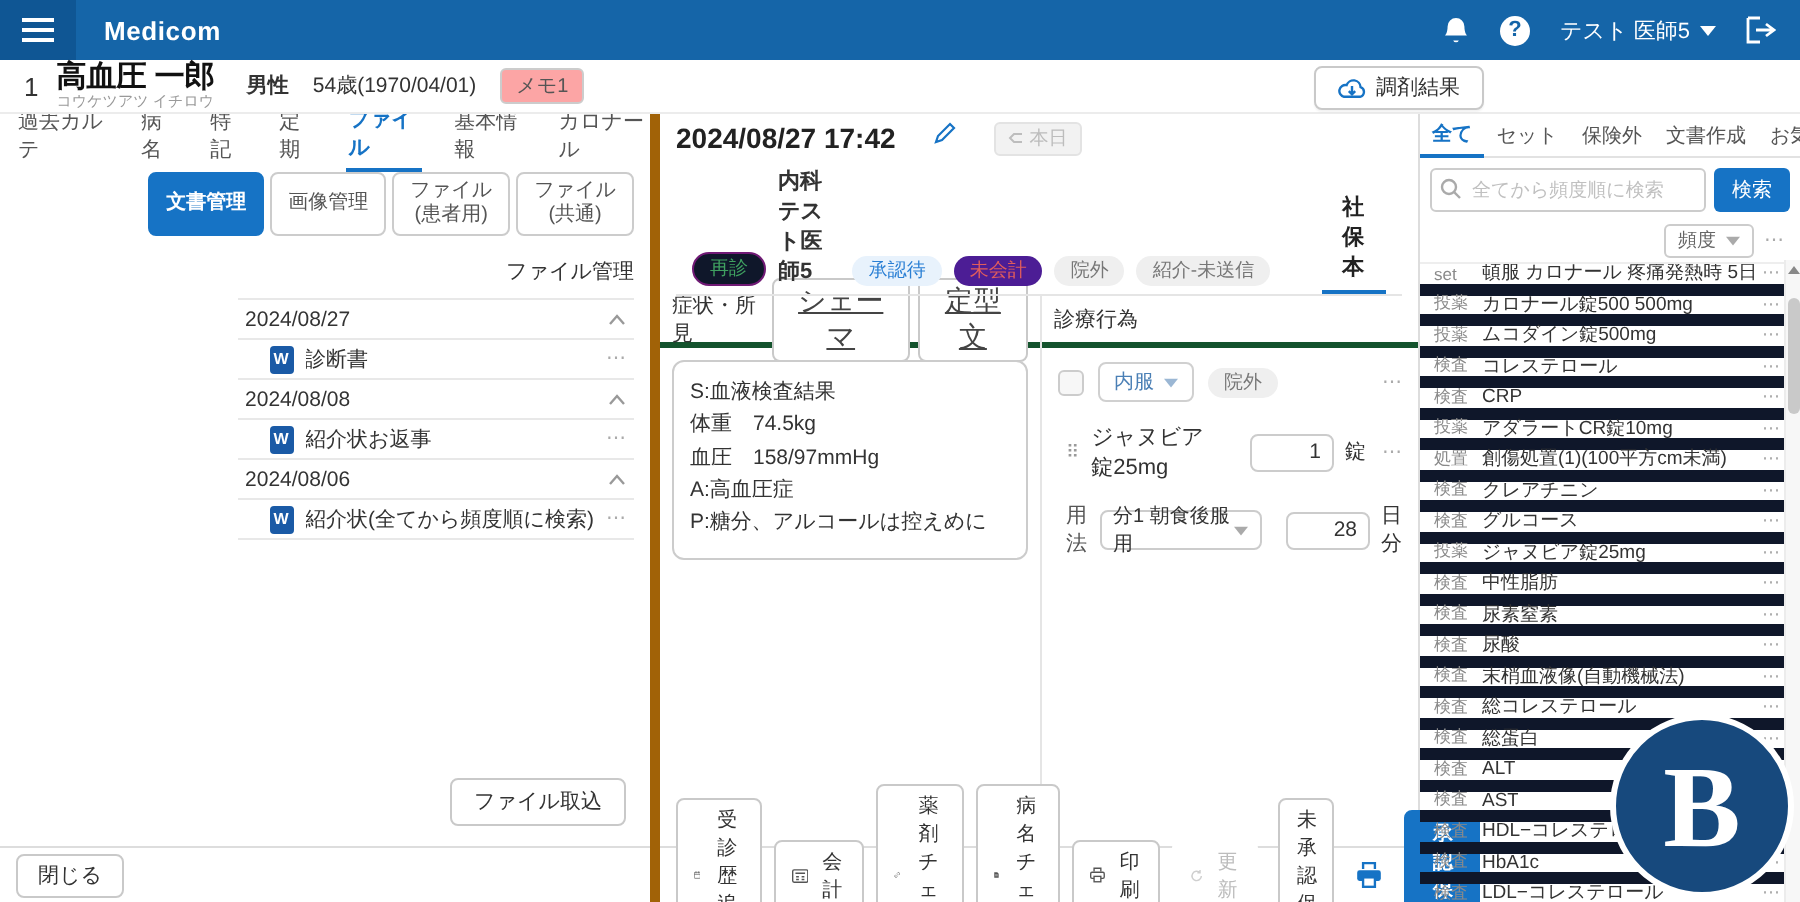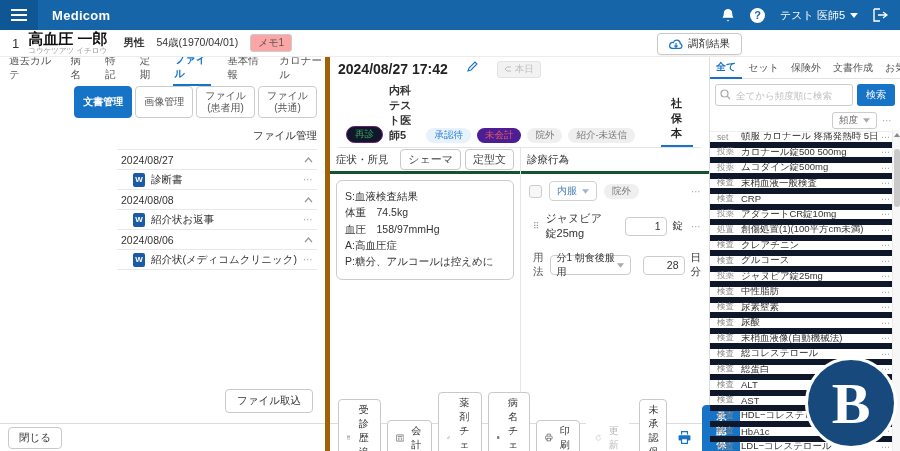--- a/index.html
+++ b/index.html
@@ -67,21 +67,21 @@
   .pill.blue { background:#e8f2fc; color:#2a7fd4; margin-bottom:4px; }
   .pill.red  { background:#4c1d95; color:#e05c5c; margin-bottom:4px; }
   .pill.gray { background:#efefef; color:#777; margin-bottom:4px; }
   .ins-tab { margin-left:20px; font-size:11px; font-weight:bold; color:#222; padding:0 10px 4px 10px; border-bottom:2px solid #1673c5; cursor:pointer; }
   .setreg-btn { margin-left:auto; margin-bottom:4px; border:1px solid #c9c9c9; border-radius:4px; background:#fff; font-size:10px; color:#444; padding:3px 10px; cursor:pointer; }
   .mid-columns { flex:1; display:flex; min-height:0; }
   .soap-col { width:190px; display:flex; flex-direction:column; }
   .rx-col { flex:1; border-left:1px solid #e5e5e5; display:flex; flex-direction:column; min-width:0; }
   .colhead { height:26px; display:flex; align-items:center; padding:0 6px; border-bottom:3px solid #14532d; }
   .colhead .title { font-size:10.5px; color:#333; }
-  .minibtn { border:1px solid #c9c9c9; border-radius:4px; background:#fff; font-size:11px; color:#444; padding:2px 7px; cursor:pointer; }
+  .minibtn { border:1px solid #c9c9c9; border-radius:4px; background:#fff; font-size:14px; color:#444; padding:2px 7px; cursor:pointer;text-decoration:underline; }
   .soap-box { margin:6px; border:1px solid #ccc; border-radius:6px; padding:7px 8px; font-size:10.5px; line-height:1.55; color:#333; white-space:pre-line; height:100px; }
   .rx-body { padding:7px 8px; }
   .rx-row1 { display:flex; align-items:center; gap:7px; }
   .cbx { width:13px; height:13px; border:1px solid #ccc; border-radius:3px; background:#f7f7f7; cursor:pointer; }
   .ddl { border:1px solid #d0d0d0; border-radius:4px; background:#fff; padding:2px 7px; font-size:10px; color:#4a7fb5; display:flex; align-items:center; gap:5px; cursor:pointer; }
   .rx-row2 { display:flex; align-items:center; gap:6px; margin-top:10px; padding-left:4px; }
   .drag { color:#9a9a9a; font-size:9px; cursor:grab; }
   .drugname { font-size:11px; color:#333; }
   .numbox { border:1px solid #ccc; border-radius:4px; width:42px; height:19px; font-size:10.5px; text-align:right; padding-right:5px; color:#333; font-family:inherit; }
   .unit { font-size:10.5px; color:#333; }
@@ -226,21 +226,21 @@
         <div class="fgroup-h">
           <span class="fdate">2024/08/06</span>
           <span class="chev">
               <svg width="9" height="6" viewBox="0 0 9 6">
                 <path d="M1 5l3.5-4L8 5" stroke="#999" fill="none" stroke-width="1.2"></path>
               </svg>
             </span>
         </div>
         <div class="fitem">
           <span class="wicon">W</span>
-          <span class="fname">紹介状(メディコムクリニック)</span>
+          <span class="fname">紹介状(全てから頻度順に検索)</span>
           <span class="rowdots">⋯</span>
         </div>
 
       </div>
       <div class="import-row">
         <button class="btn">ファイル取込</button>
       </div>
     </div>
     <div class="left-footer">
       <button class="btn">閉じる</button>
@@ -422,21 +422,21 @@
           <span class="rname">カロナール錠500 500mg</span>
           <span class="rowdots">⋯</span>
         </div>
       <div class="ritem">
           <span class="rcat">投薬</span>
           <span class="rname">ムコダイン錠500mg</span>
           <span class="rowdots">⋯</span>
         </div>
       <div class="ritem">
           <span class="rcat">検査</span>
-          <span class="rname">末梢血液一般検査</span>
+          <span class="rname">コレステロール</span>
           <span class="rowdots">⋯</span>
         </div>
       <div class="ritem">
           <span class="rcat">検査</span>
           <span class="rname">CRP</span>
           <span class="rowdots">⋯</span>
         </div>
       <div class="ritem">
           <span class="rcat">投薬</span>
           <span class="rname">アダラートCR錠10mg</span>

